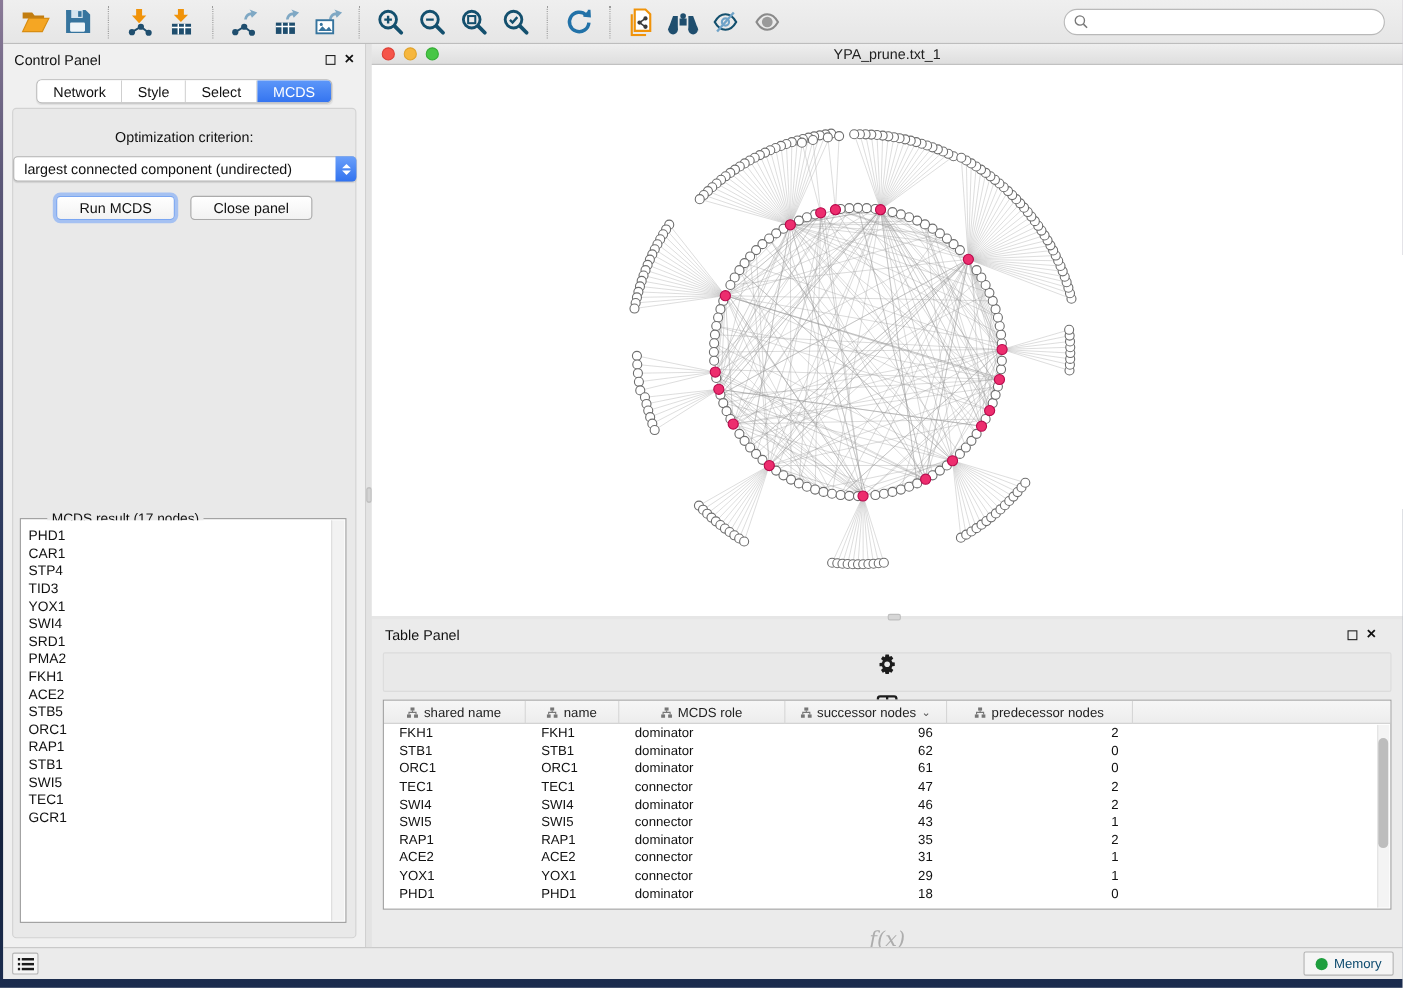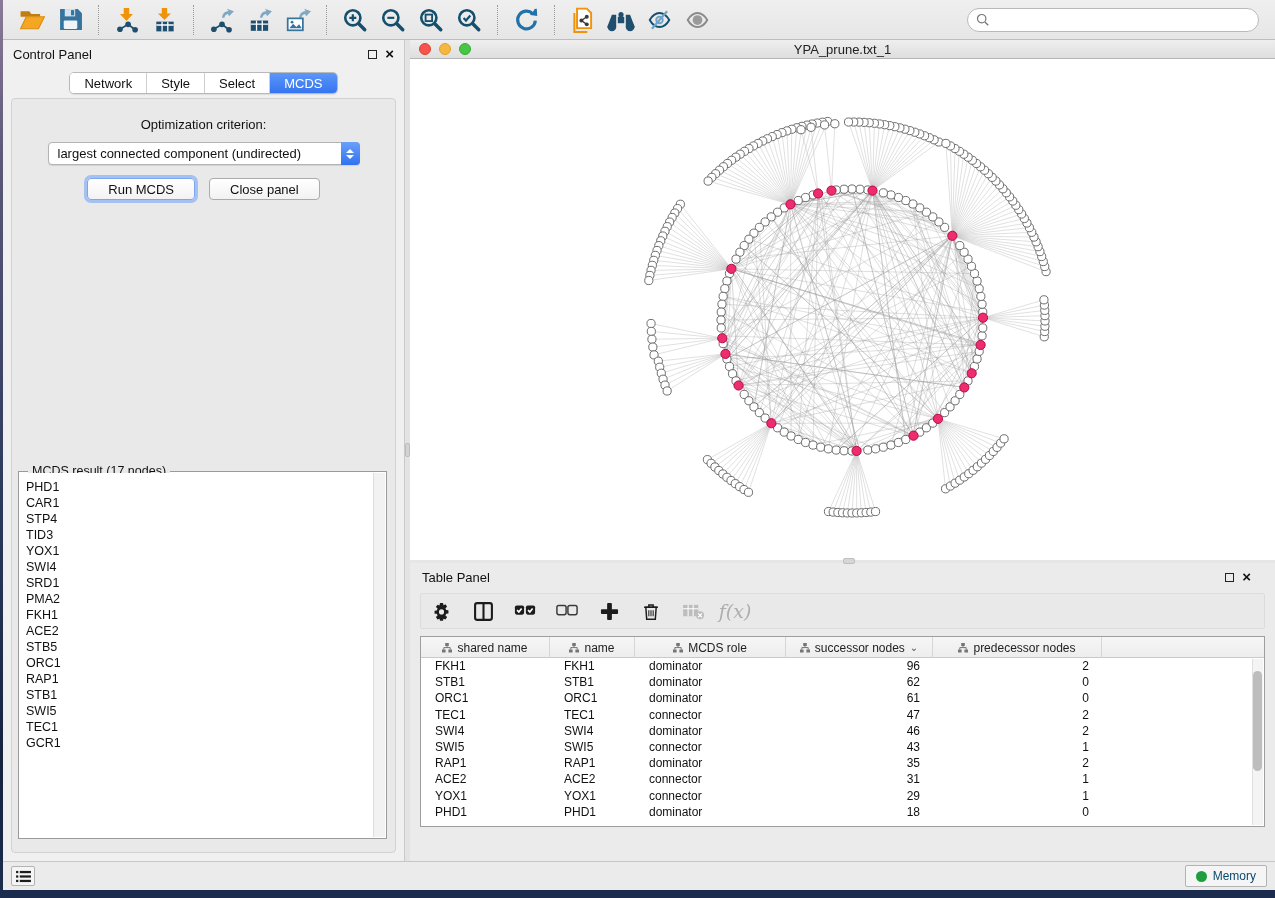--- a/index.html
+++ b/index.html
@@ -10,21 +10,21 @@
   
   .toolbar { height:40px; background:linear-gradient(#efefef,#e6e6e6); border-bottom:1px solid #bdbdbd; display:flex; align-items:center; padding:0 10px; flex-shrink:0; }
   .tb-icon { width:30px; height:28px; display:flex; align-items:center; justify-content:center; margin:0 4px; }
   .tb-sep { width:1px; height:30px; border-left:1px dotted #9a9a9a; margin:0 9px; }
   .tb-spacer { flex:1; }
   .searchbox { width:292px; height:24px; background:#fff; border:1px solid #b9b9b9; border-radius:12px; display:flex; align-items:center; padding:0 8px; margin-right:6px; }
   .searchbox input { border:none; outline:none; flex:1; font-size:12px; background:transparent; margin-left:6px; }
 
   
   .main { flex:1; display:flex; min-height:0; }
-  .control-panel { width:402px; background:#f0f0f0; display:flex; flex-direction:column; border-right:1px solid #c9c9c9; }
+  .control-panel { width:330px; background:#f0f0f0; display:flex; flex-direction:column; border-right:1px solid #c9c9c9; }
   .vsplit { width:5px; background:#e3e3e3; position:relative; }
   .vsplit .grip { position:absolute; top:403px; left:0px; width:5px; height:14px; background:#d3d3d3; border:1px solid #bbb; border-radius:2px; }
   .right-col { flex:1; display:flex; flex-direction:column; min-width:0; }
 
   
   .cp-header { height:26px; display:flex; align-items:center; padding:2px 10px 0 10px; font-size:13px; color:#111; }
   .win-btns { margin-left:auto; display:flex; align-items:center; gap:8px; }
   .float-btn { width:9px; height:9px; border:1.5px solid #222; display:inline-block; }
   .close-btn { font-size:15px; font-weight:bold; color:#111; line-height:10px; }
   .seg-tabs { display:flex; justify-content:center; margin:6px 0 2px 0; }
@@ -36,38 +36,38 @@
   .opt-label { text-align:center; font-size:13px; color:#111; margin-bottom:10px; }
   .select { width:312px; height:23px; margin:0 auto; background:#fff; border:1px solid #b3b3b3; border-radius:4px; display:flex; align-items:center; box-shadow:0 1px 1px rgba(0,0,0,.1); }
   .select .sel-text { flex:1; font-size:13px; padding-left:9px; color:#111; white-space:nowrap; overflow:hidden; }
   .stepper { width:19px; height:23px; margin:-1px -1px -1px 0; background:linear-gradient(#6ba0fa,#3172ef); border-radius:0 4px 4px 0; display:flex; flex-direction:column; align-items:center; justify-content:center; gap:2px; }
   .tri-up { width:0; height:0; border-left:4px solid transparent; border-right:4px solid transparent; border-bottom:4px solid #fff; }
   .tri-dn { width:0; height:0; border-left:4px solid transparent; border-right:4px solid transparent; border-top:4px solid #fff; }
   .btn-row { display:flex; justify-content:center; gap:14px; margin-top:13px; }
   .mac-btn { height:22px; padding:0 20px; background:linear-gradient(#ffffff,#f2f2f2); border:1px solid #ababab; border-radius:4px; font-size:13px; color:#111; display:flex; align-items:center; }
   .mac-btn.focused { box-shadow:0 0 0 3px rgba(110,160,250,.55); border-color:#7aa6f2; }
   .mcds-box { margin:271px 8px 0 6px; border:1px solid #9a9a9a; position:relative; background:#fff; flex:0 0 auto; height:368px; }
-  .mcds-legend { position:absolute; top:-8px; left:9px; background:#e9e9e9; padding:0 4px; font-size:12.5px; color:#111; }
+  .mcds-legend { position:absolute; top:-8px; left:24px; background:#e9e9e9; padding:0 4px; font-size:12.5px; color:#111; }
   .mcds-list { position:absolute; inset:1px 13px 1px 1px; background:#fff; overflow:hidden; padding:6px 0 0 6px; }
   .mcds-list div { font-size:12.5px; line-height:16px; color:#111; }
   .mcds-scroll { position:absolute; top:1px; bottom:1px; right:1px; width:12px; background:#f2f2f2; border-left:1px solid #ddd; }
 
   
   .net-title { height:19px; background:linear-gradient(#efefef,#dedede); border-bottom:1px solid #b5b5b5; display:flex; align-items:center; position:relative; flex-shrink:0; }
   .lights { display:flex; gap:8px; margin-left:9px; }
   .light { width:12px; height:12px; border-radius:50%; }
   .net-title .title-text { position:absolute; left:0; right:0; text-align:center; font-size:13px; color:#222; }
   .net-canvas { background:#fff; height:501px; flex-shrink:0; position:relative; overflow:hidden; }
   .hsplit { height:3px; background:#e6e6e6; position:relative; }
   .hsplit .grip { position:absolute; left:50%; top:-2px; width:12px; height:6px; background:#d6d6d6; border:1px solid #bfbfbf; border-radius:2px; }
 
   
   .table-panel { flex:1; background:#ebebeb; display:flex; flex-direction:column; min-height:0; }
   .tp-header { height:24px; display:flex; align-items:center; padding:4px 24px 0 12px; font-size:13px; color:#111; }
-  .tp-toolbar { margin:6px 10px 0 10px; height:36px; background:#e9e9e9; border:1px solid #dcdcdc; border-radius:2px; display:flex; align-items:center; padding:0 8px; gap:18px; }
+  .tp-toolbar { margin:6px 10px 0 10px; height:36px; background:#e9e9e9; border:1px solid #dcdcdc; border-radius:2px; display:flex; align-items:center; padding:0 8px; gap:18px;flex-direction:column; }
   .tp-tool { display:flex; align-items:center; justify-content:center; width:24px; height:24px; }
   .fx { font-family:"DejaVu Serif",serif; font-style:italic; font-size:19px; color:#adadad; }
   .tbl-wrap { margin:7px 10px 0 10px; background:#fff; border:1px solid #9e9e9e; height:191px; position:relative; overflow:hidden; }
   .tbl-grid { display:grid; grid-template-columns:129px 85px 151px 147px 169px 1fr; }
   .tbl-head { background:linear-gradient(#f6f6f6,#ededed); border-bottom:1px solid #c9c9c9; height:21px; }
   .th { display:flex; align-items:center; justify-content:center; gap:5px; font-size:12px; color:#222; border-right:1px solid #d6d6d6; height:21px; }
   .th.filler { border-right:none; }
   .sort-chev { font-size:10px; color:#555; }
   .td { font-size:12px; color:#111; height:16.2px; display:flex; align-items:center; padding-left:14px; }
   .td.num { justify-content:flex-end; padding-right:13px; padding-left:0; }

